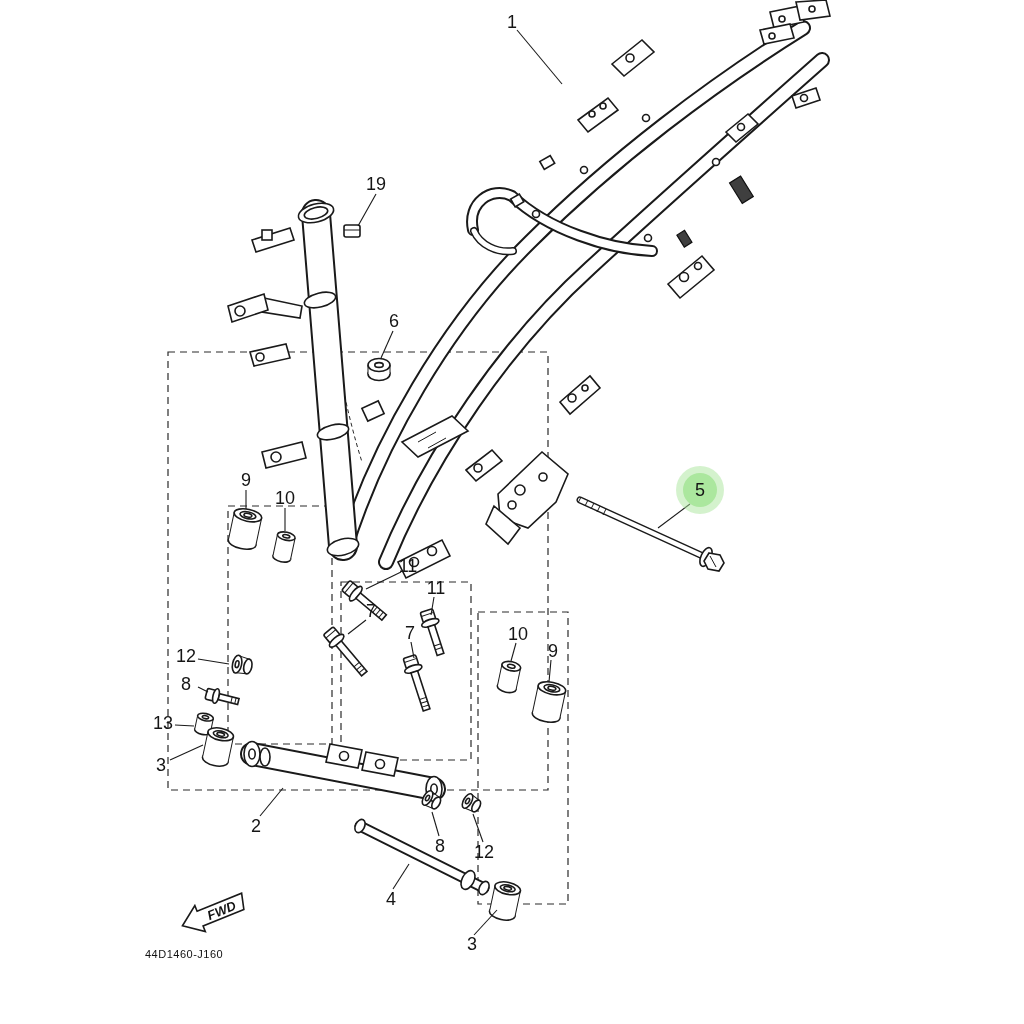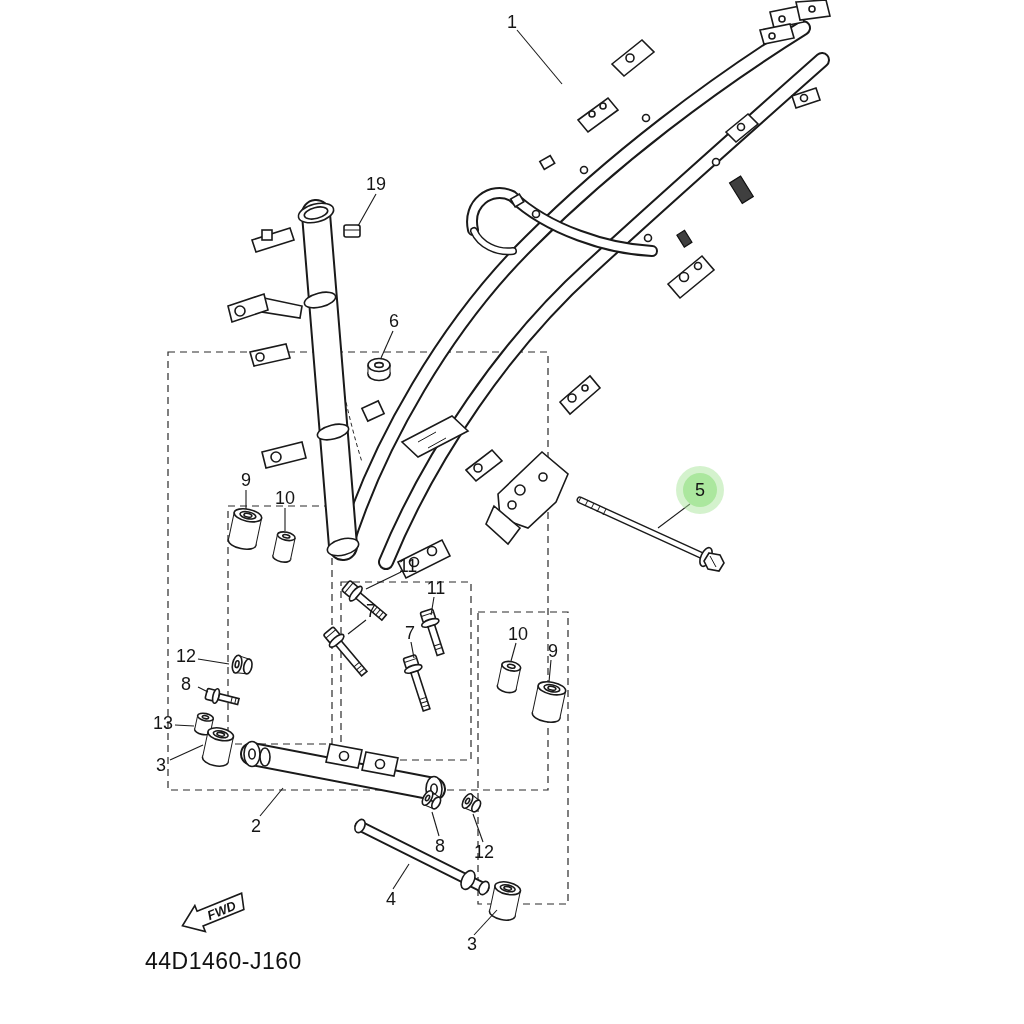--- a/index.html
+++ b/index.html
@@ -1,21 +1,21 @@
 <!DOCTYPE html>
 <html><head>
 <meta charset="utf-8">
 <style>
   html,body{margin:0;padding:0;background:#ffffff}
   .stage{position:relative;width:1024px;height:1024px;background:#fff;
          font-family:"Liberation Sans",sans-serif;overflow:hidden}
   .stage svg{position:absolute;left:0;top:0}
   .callout{position:absolute;transform:translate(-50%,-50%);font-size:18px;line-height:1;
            color:#151515;user-select:none}
-  .part-code{position:absolute;font-size:23px;color:#111;letter-spacing:.5px}
+  .part-code{position:absolute;font-size:11px;color:#111;letter-spacing:.5px}
   
   .p{fill:#fff;stroke:#1a1a1a;stroke-width:1.6}
   .pd{fill:#3f3f3f;stroke:#111;stroke-width:1.2}
   .tO{fill:none;stroke:#1a1a1a;stroke-linecap:round}
   .tI{fill:none;stroke:#fff;stroke-linecap:round}
   .ln{stroke:#1a1a1a;stroke-width:1.1}
   .th{stroke:#1a1a1a;stroke-width:1;fill:none}
   .dashbox{fill:none;stroke:#2a2a2a;stroke-width:1.2;stroke-dasharray:7 5}
   .wire{fill:none;stroke:#2a2a2a;stroke-width:1;stroke-dasharray:4 3}
   .fwdtext{font-family:"Liberation Sans",sans-serif;font-size:13px;font-weight:bold;

